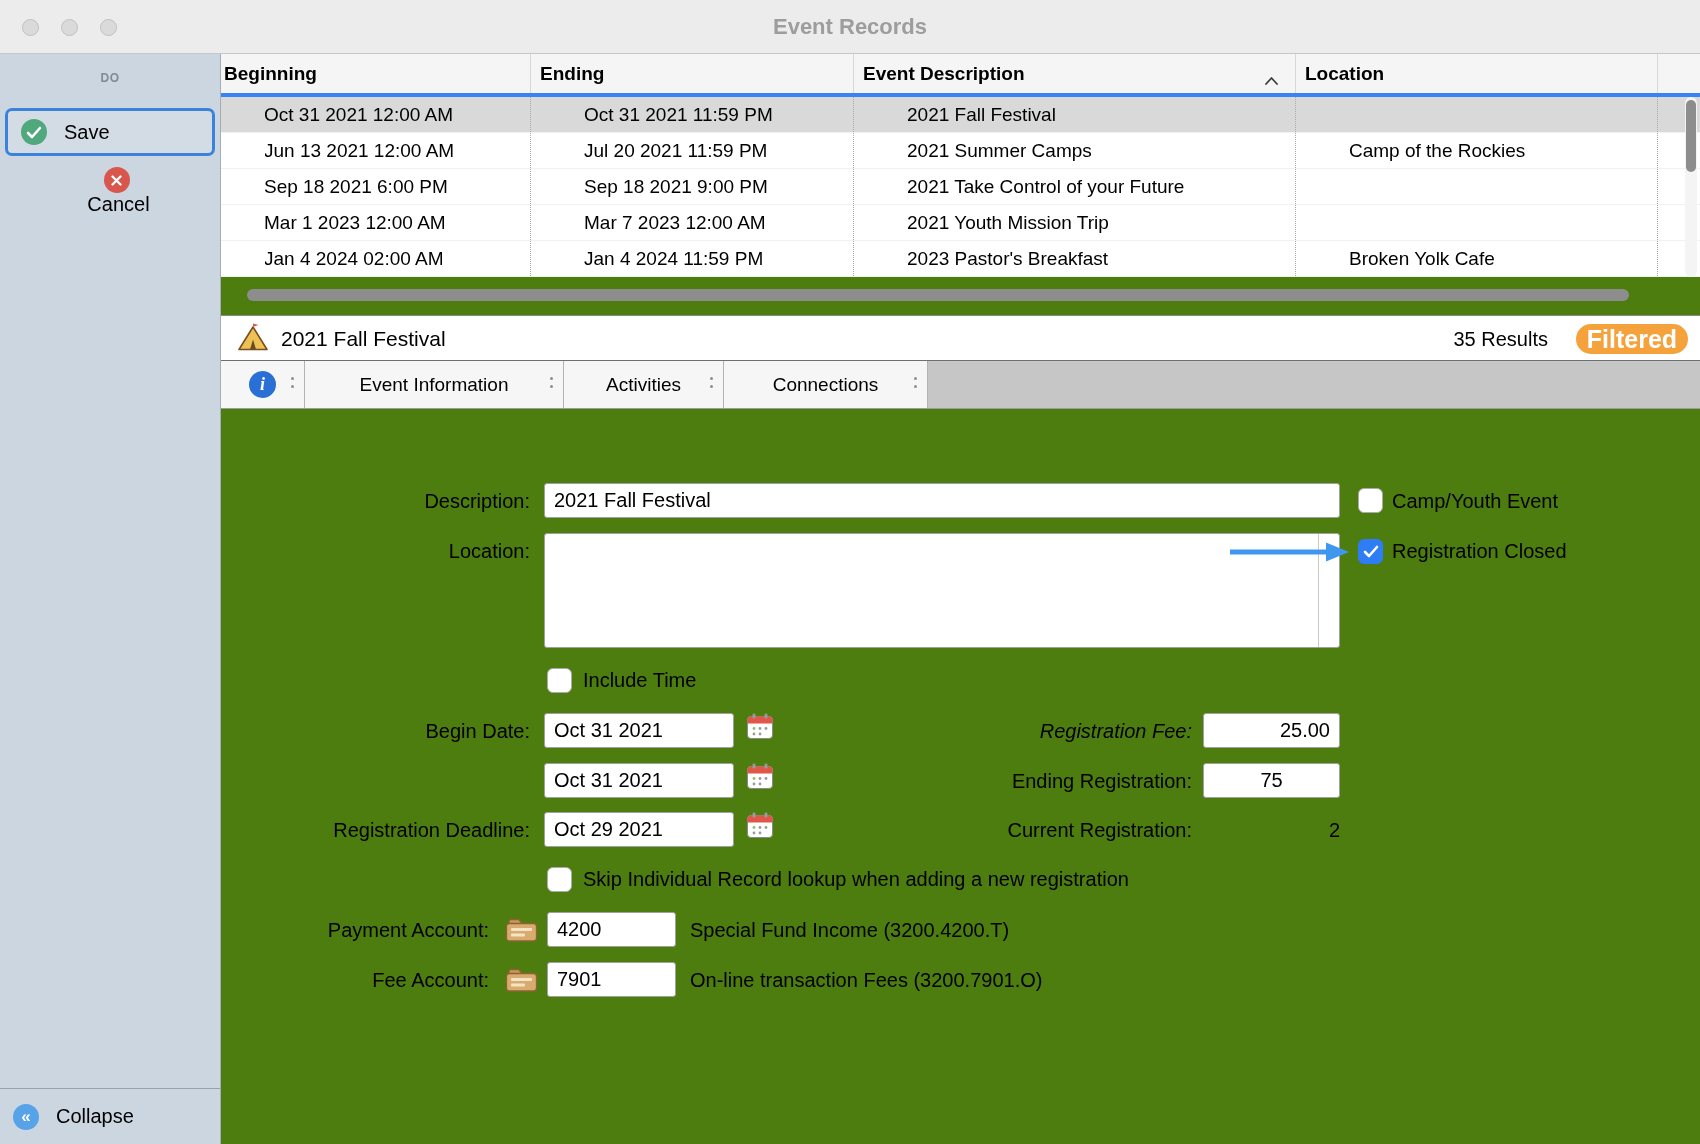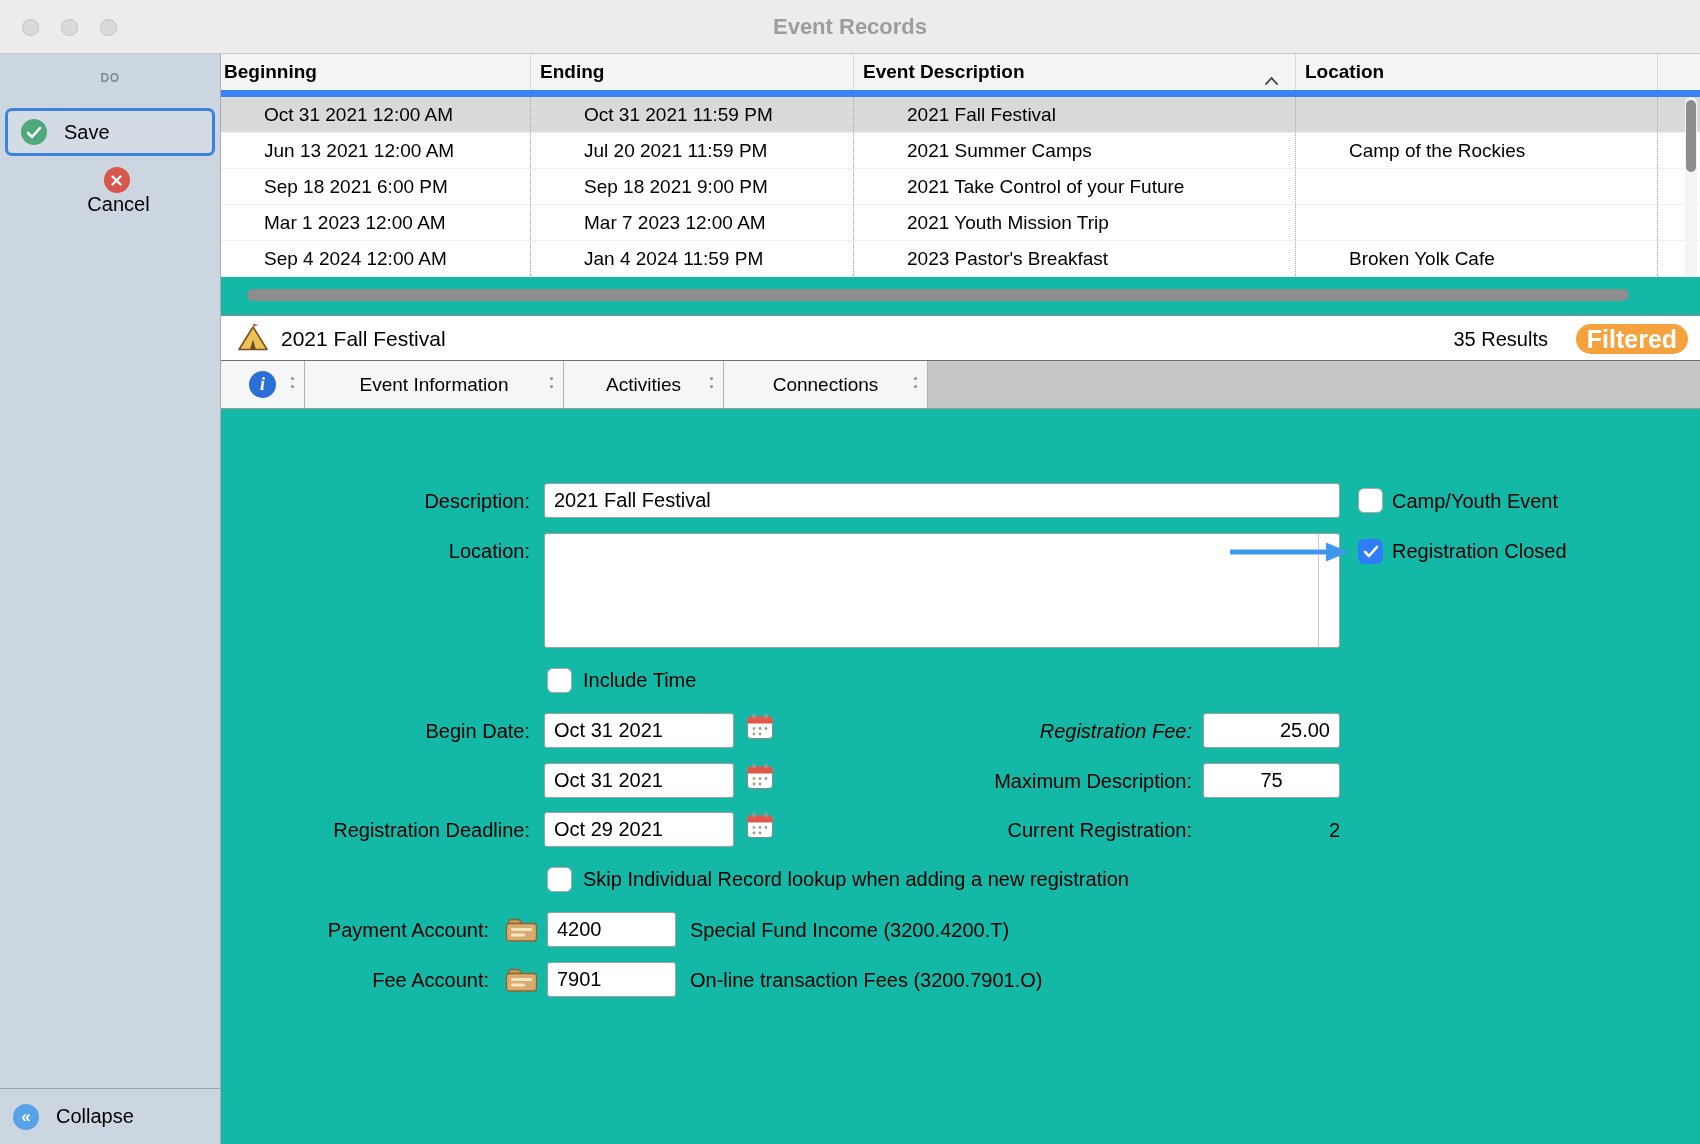--- a/index.html
+++ b/index.html
@@ -1,18 +1,18 @@
 <!DOCTYPE html>
 <html><head>
 <meta charset="utf-8">
 <style>
   * { margin:0; padding:0; box-sizing:border-box; }
   html,body { width:1700px; height:1144px; }
   body { font-family:"Liberation Sans", sans-serif; background:#fff; color:#000; }
-  .window { position:relative; width:1700px; height:1144px; background:#14b8a6; overflow:hidden; }
+  .window { position:relative; width:1700px; height:1144px; background:#4d7c0f; overflow:hidden; }
 
   
   .titlebar { position:absolute; top:0; left:0; width:1700px; height:54px; background:#ececec; border-bottom:1px solid #c6c6c6; }
   .title { position:absolute; top:0; left:0; width:100%; height:54px; line-height:54px; text-align:center; font-size:22px; font-weight:bold; color:#9d9d9d; }
   .traffic { position:absolute; top:19px; width:17px; height:17px; border-radius:50%; background:#dadada; border:1px solid #c0c0c0; }
   .t1{left:22px;} .t2{left:61px;} .t3{left:100px;}
 
   
   .sidebar { position:absolute; top:54px; left:0; width:221px; bottom:0; background:#ccd6e0; border-right:1px solid #a7adb5; }
   .sidebar-header { margin-top:17px; text-align:center; font-size:12px; font-weight:bold; color:#818a95; letter-spacing:0.5px; }
@@ -21,21 +21,21 @@
   .side-item.cancel { top:113px;flex-direction:column; }
   .circle-icon { width:26px; height:26px; border-radius:50%; margin-left:13px; flex:none; display:flex; align-items:center; justify-content:center; }
   .circle-icon.green { background:#4fa97c; }
   .circle-icon.red { background:#d8564c; }
   .circle-icon.blue { background:#57a3e8; color:#fff; font-size:17px; font-weight:bold; }
   .side-label { margin-left:17px; font-size:20px; }
   .collapse-bar { position:absolute; left:0; right:0; bottom:0; height:56px; border-top:1px solid #9aa1a9; display:flex; align-items:center; }
 
   
   .grid-cols { display:grid; grid-template-columns:310px 323px 442px 362px 1fr; }
-  .table-header { position:absolute; top:54px; left:221px; right:0; height:43px; background:#f5f5f5; border-bottom:7px solid #3b82f6; }
+  .table-header { position:absolute; top:54px; left:221px; right:0; height:43px; background:#f5f5f5; border-bottom:4px solid #3b82f6; }
   .th { display:flex; align-items:center; padding-left:9px; font-size:19px; font-weight:bold; border-right:1px solid #d8d8d8; overflow:hidden; white-space:nowrap; position:relative; }
   .th.last, .td.last { border-right:none; }
   .th .shift { margin-left:-6px; }
   .sort-caret { position:absolute; right:16px; top:15px; }
   .table-rows { position:absolute; top:97px; left:221px; right:0; }
   .tr { height:36px; border-bottom:1px solid #f1f1f1; background:#fff; cursor:default; }
   .tr.selected { background:#d9d9d9; }
   .td { display:flex; align-items:center; padding-left:9px; font-size:19px; border-right:1px dotted #a9a9a9; overflow:hidden; white-space:nowrap;margin-left:44px; }
   .td .cut { margin-left:-10px; }
 
@@ -193,21 +193,21 @@
       <div class="td">
           <span>2021 Youth Mission Trip</span>
         </div>
       <div class="td">
           <span></span>
         </div>
       <div class="td last"></div>
     </div>
     <div class="tr grid-cols">
       <div class="td">
-          <span class="cut">Sep 4 2024 12:00 AM</span>
+          <span class="cut">Jan 4 2024 02:00 AM</span>
         </div>
       <div class="td">
           <span>Jan 4 2024 11:59 PM</span>
         </div>
       <div class="td">
           <span>2023 Pastor's Breakfast</span>
         </div>
       <div class="td">
           <span>Broken Yolk Cafe</span>
         </div>
@@ -335,21 +335,21 @@
         <circle cx="14" cy="16.5" r="1.4" fill="#9a9a9a"></circle>
         <circle cx="20" cy="16.5" r="1.4" fill="#9a9a9a"></circle>
       <circle cx="8" cy="22" r="1.4" fill="#9a9a9a"></circle>
         <circle cx="14" cy="22" r="1.4" fill="#9a9a9a"></circle>
     </svg>
   </span>
 
   <div class="flabel" style="left:850px; width:342px; top:714px;font-style:italic;">Registration Fee:</div>
   <input class="tinput num" style="left: 1203px; top: 713px; width: 137px;" value="25.00">
 
-  <div class="flabel" style="left:850px; width:342px; top:764px;">Maximum Description:</div>
+  <div class="flabel" style="left:850px; width:342px; top:764px;">Ending Registration:</div>
   <input class="tinput num" style="left: 1203px; top: 763px; width: 137px; text-align: center;" value="75">
 
   <div class="flabel" style="left:850px; width:342px; top:813px;">Current Registration:</div>
   <div class="static-value" style="left:1203px; width:137px; top:813px;">2</div>
 
   <div class="checkbox" style="left:547px; top:867px;"></div>
   <div class="cb-label" style="left:583px; top:862px;">Skip Individual Record lookup when adding a new registration</div>
 
   <div class="flabel" style="left:200px; width:289px; top:913px;">Payment Account:</div>
   <span class="icon-btn" style="left:505px; top:917px;">

